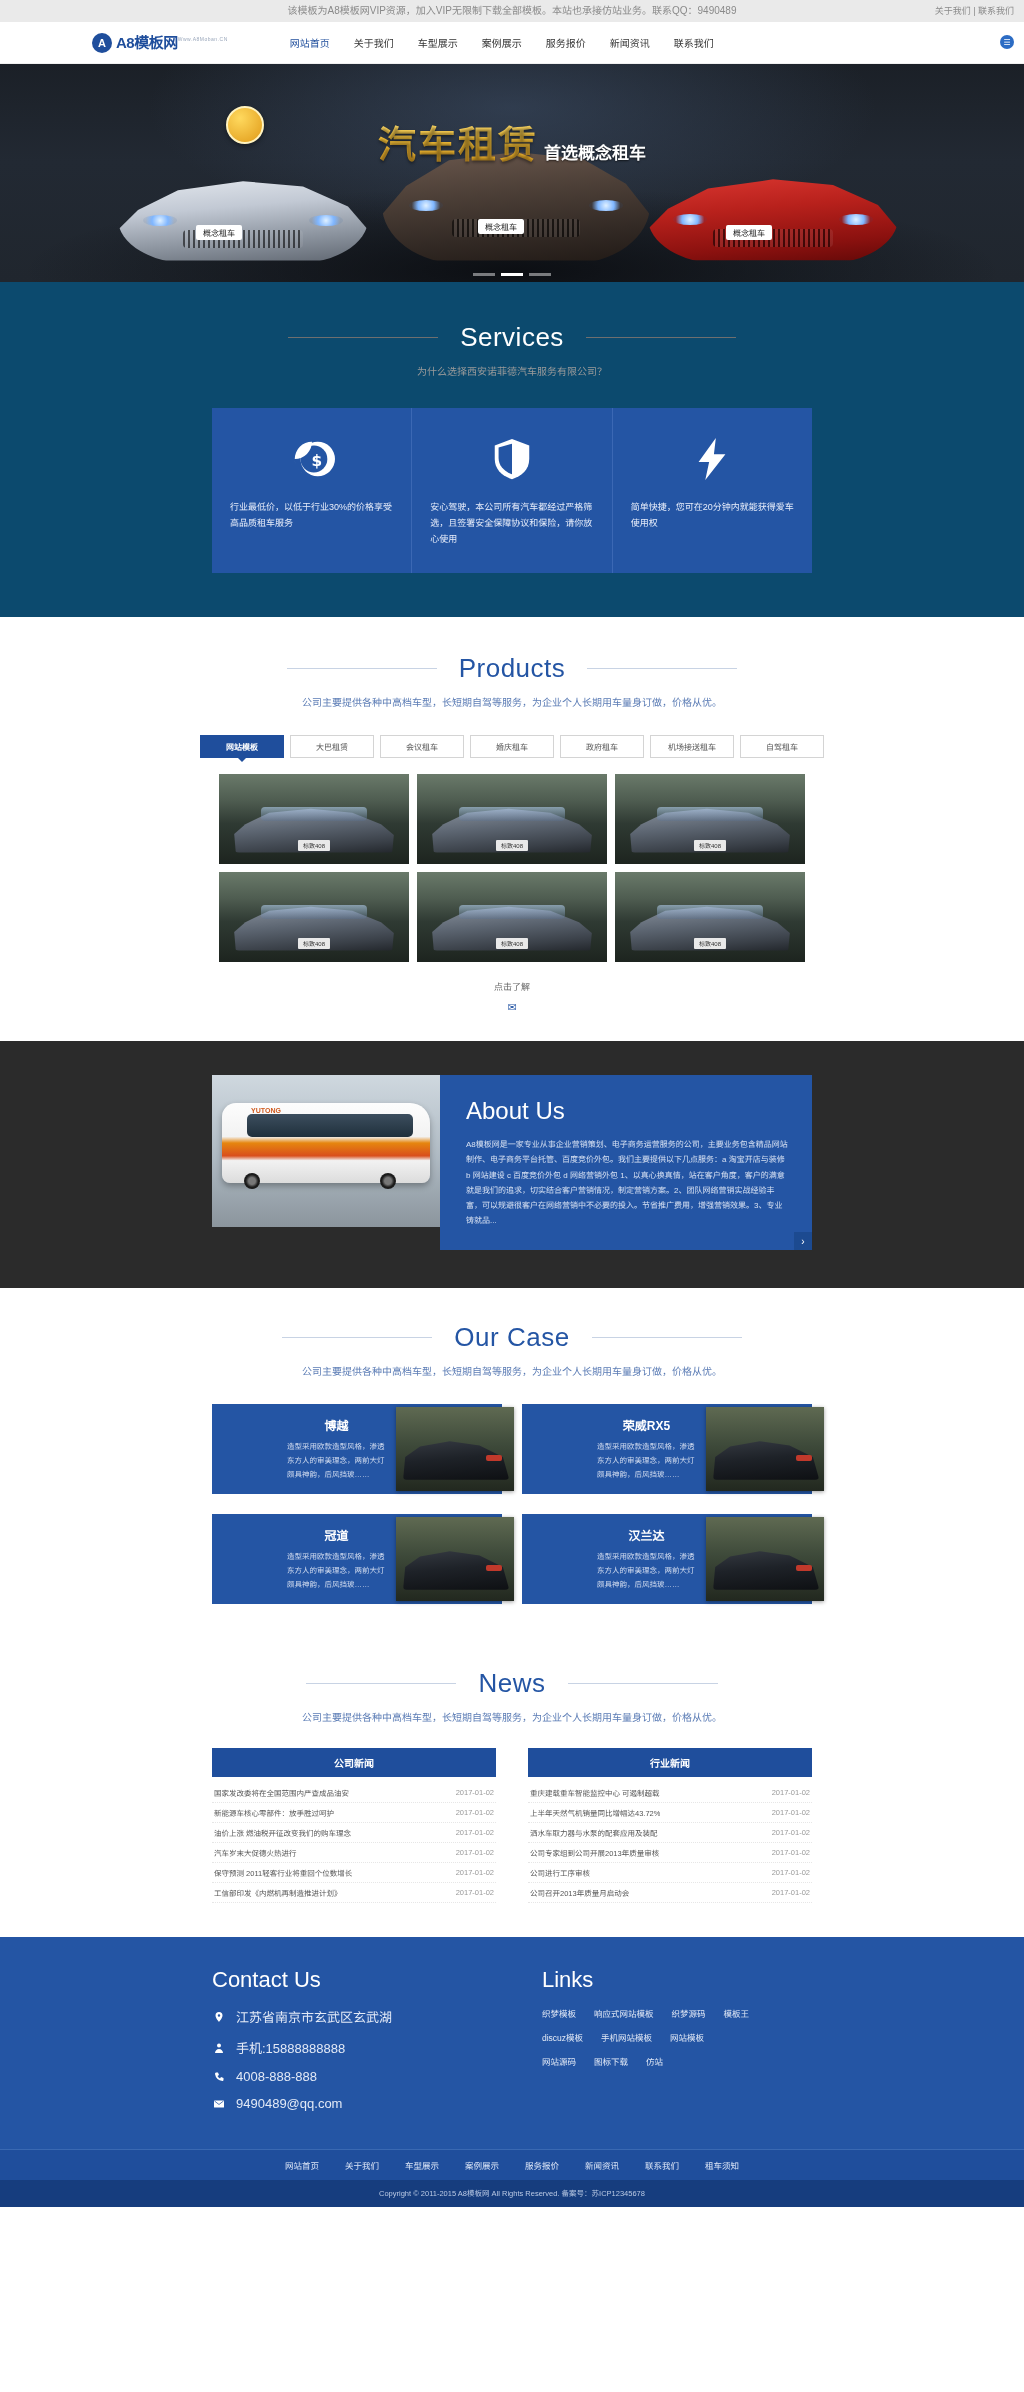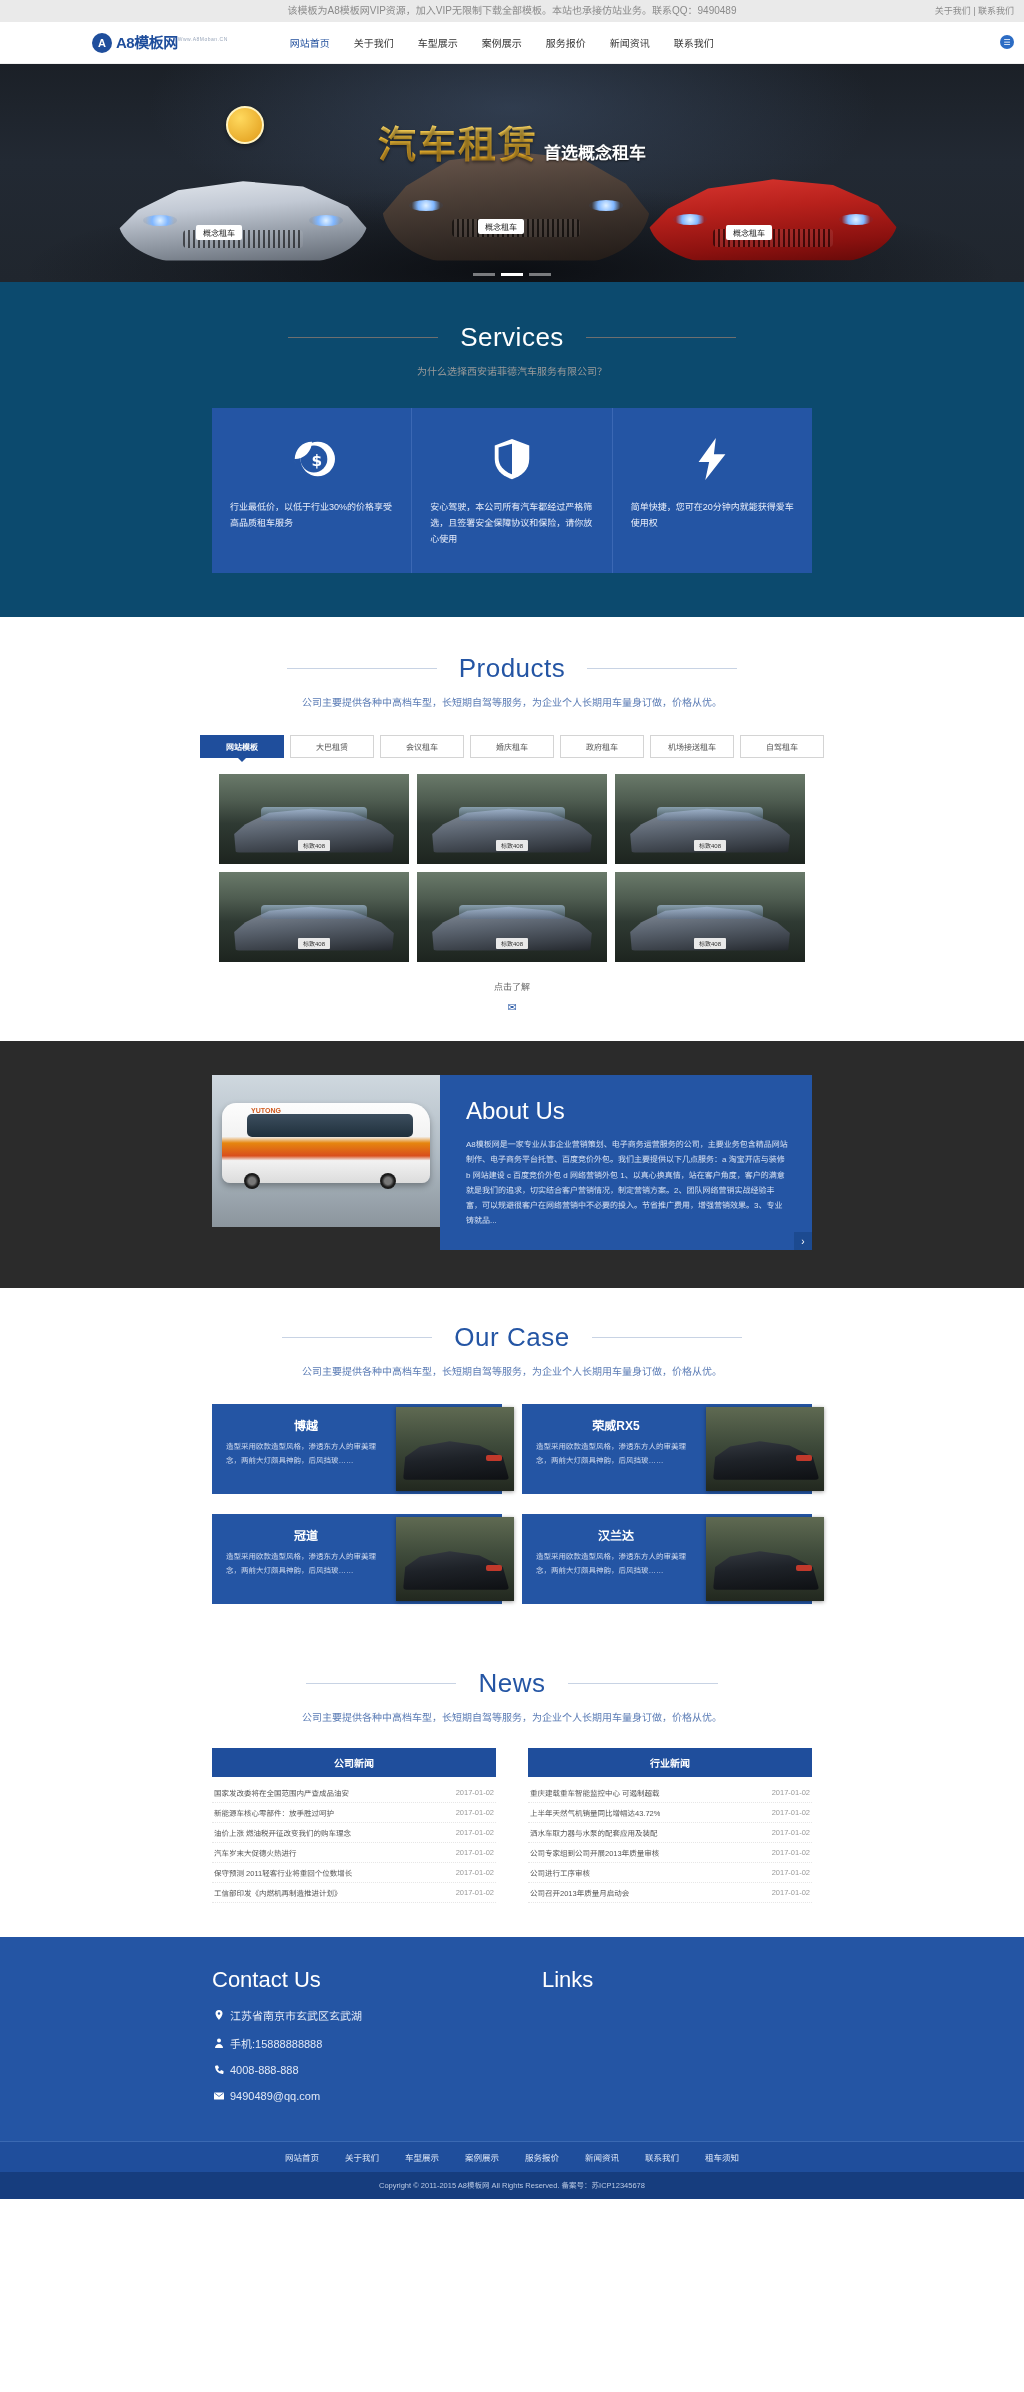--- a/index.html
+++ b/index.html
@@ -247,21 +247,21 @@
   .case .sec-title { color:#2455a4; }
   .case .sec-sub { color:#5b7cb5; }
   .case-grid {
     width:600px; margin:26px auto 0;
     display:grid; grid-template-columns:repeat(2,290px);
     gap:20px 20px; justify-content:center;
   }
   .case-card {
     background:#2455a4; height:90px; display:flex; position:relative;
   }
-  .case-info { flex:1; padding:12px 10px 10px 14px; color:#fff; }
+  .case-info { flex:1; padding:12px 10px 10px 27px; color:#fff;margin-left:48px; }
   .case-name { font-size:12px; font-weight:bold; text-align:center; }
   .case-desc { font-size:7.5px; line-height:1.85; color:#d3ddf0; margin-top:7px; }
   .case-img {
     width:118px; height:84px; align-self:center; margin-right:-12px; flex:none;
     position:relative; overflow:hidden;
     background:linear-gradient(180deg,#5f6a52 0%,#3e4a3a 45%,#22281f 100%);
     box-shadow:0 1px 4px rgba(0,0,0,.4);
   }
   .case-img::before {
     content:""; position:absolute; left:6%; right:4%; bottom:14%; height:52%;
@@ -296,21 +296,21 @@
   .news-item .t { overflow:hidden; white-space:nowrap; text-overflow:ellipsis; }
   .news-item .d { color:#999; flex:none; margin-left:8px; }
 
   
   .footer { background:#2455a4; color:#fff; padding:30px 0 26px; }
   .footer-cols { width:600px; margin:0 auto; display:flex; }
   .footer-col-contact { width:330px; }
   .footer-col-links { flex:1; }
   .footer-title { font-size:22px; font-weight:normal; margin-bottom:14px; }
   .contact-row {
-    display:flex; align-items:center; gap:4px; font-size:11px;
+    display:flex; align-items:center; gap:10px; font-size:13px;
     color:#e2e9f6; margin-bottom:12px;
   }
   .c-icon {
     width:14px; height:14px; flex:none; display:flex;
     align-items:center; justify-content:center; color:#fff; font-size:10px;
   }
   .links-rows { margin-top:4px; }
   .links-row { display:flex; gap:18px; margin-bottom:12px; flex-wrap:wrap; }
   .links-row a { font-size:8.5px; color:#e2e9f6; text-decoration:none; }
 
@@ -667,20 +667,38 @@
               <rect x="2" y="5" width="20" height="14" rx="1" fill="#fff"></rect>
               <path d="M3 6l9 7 9-7" stroke="#2455a4" stroke-width="1.6" fill="none"></path>
             </svg>
         </span>
         <span>9490489@qq.com</span>
       </div>
     </div>
 
     <div class="footer-col-links">
       <h2 class="footer-title">Links</h2>
+      <div class="links-rows">
+        <div class="links-row">
+          <a href="#">织梦模板</a>
+          <a href="#">响应式网站模板</a>
+          <a href="#">织梦源码</a>
+          <a href="#">模板王</a>
+        </div>
+        <div class="links-row">
+          <a href="#">discuz模板</a>
+          <a href="#">手机网站模板</a>
+          <a href="#">网站模板</a>
+        </div>
+        <div class="links-row">
+          <a href="#">网站源码</a>
+          <a href="#">图标下载</a>
+          <a href="#">仿站</a>
+        </div>
+      </div>
     </div>
   </div>
 </div>
 
 <div class="botnav">
   <a href="#">网站首页</a>
   <a href="#">关于我们</a>
   <a href="#">车型展示</a>
   <a href="#">案例展示</a>
   <a href="#">服务报价</a>

